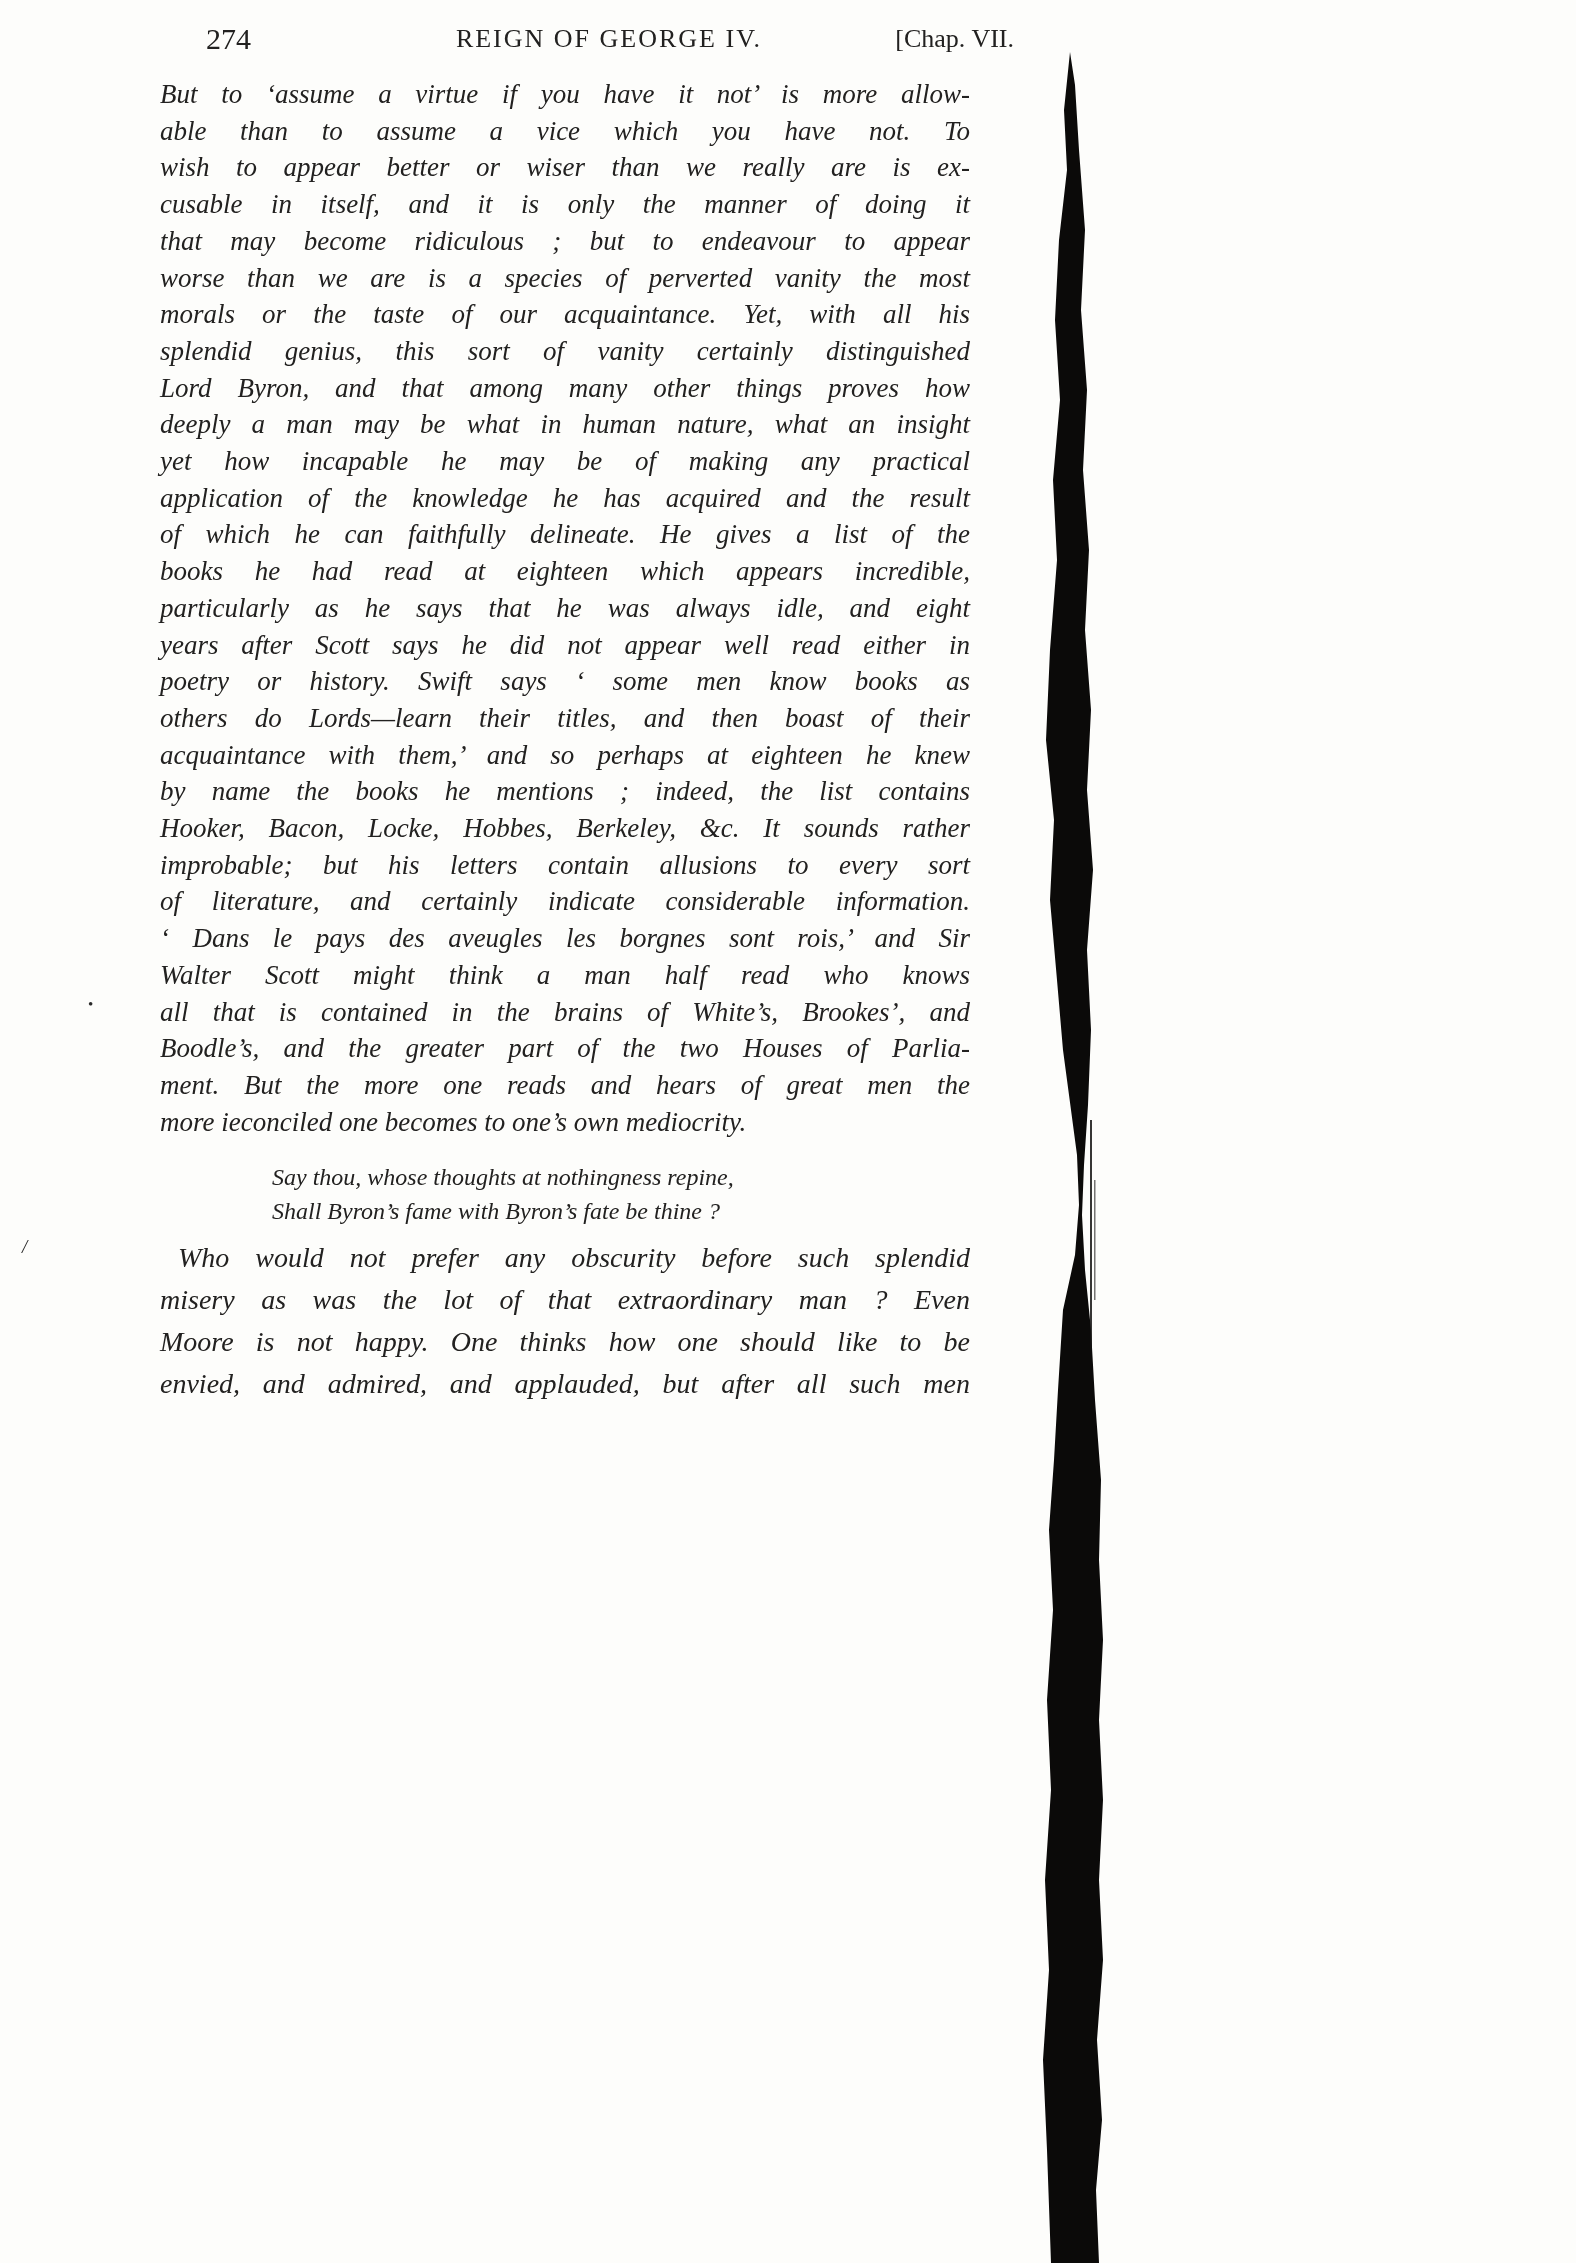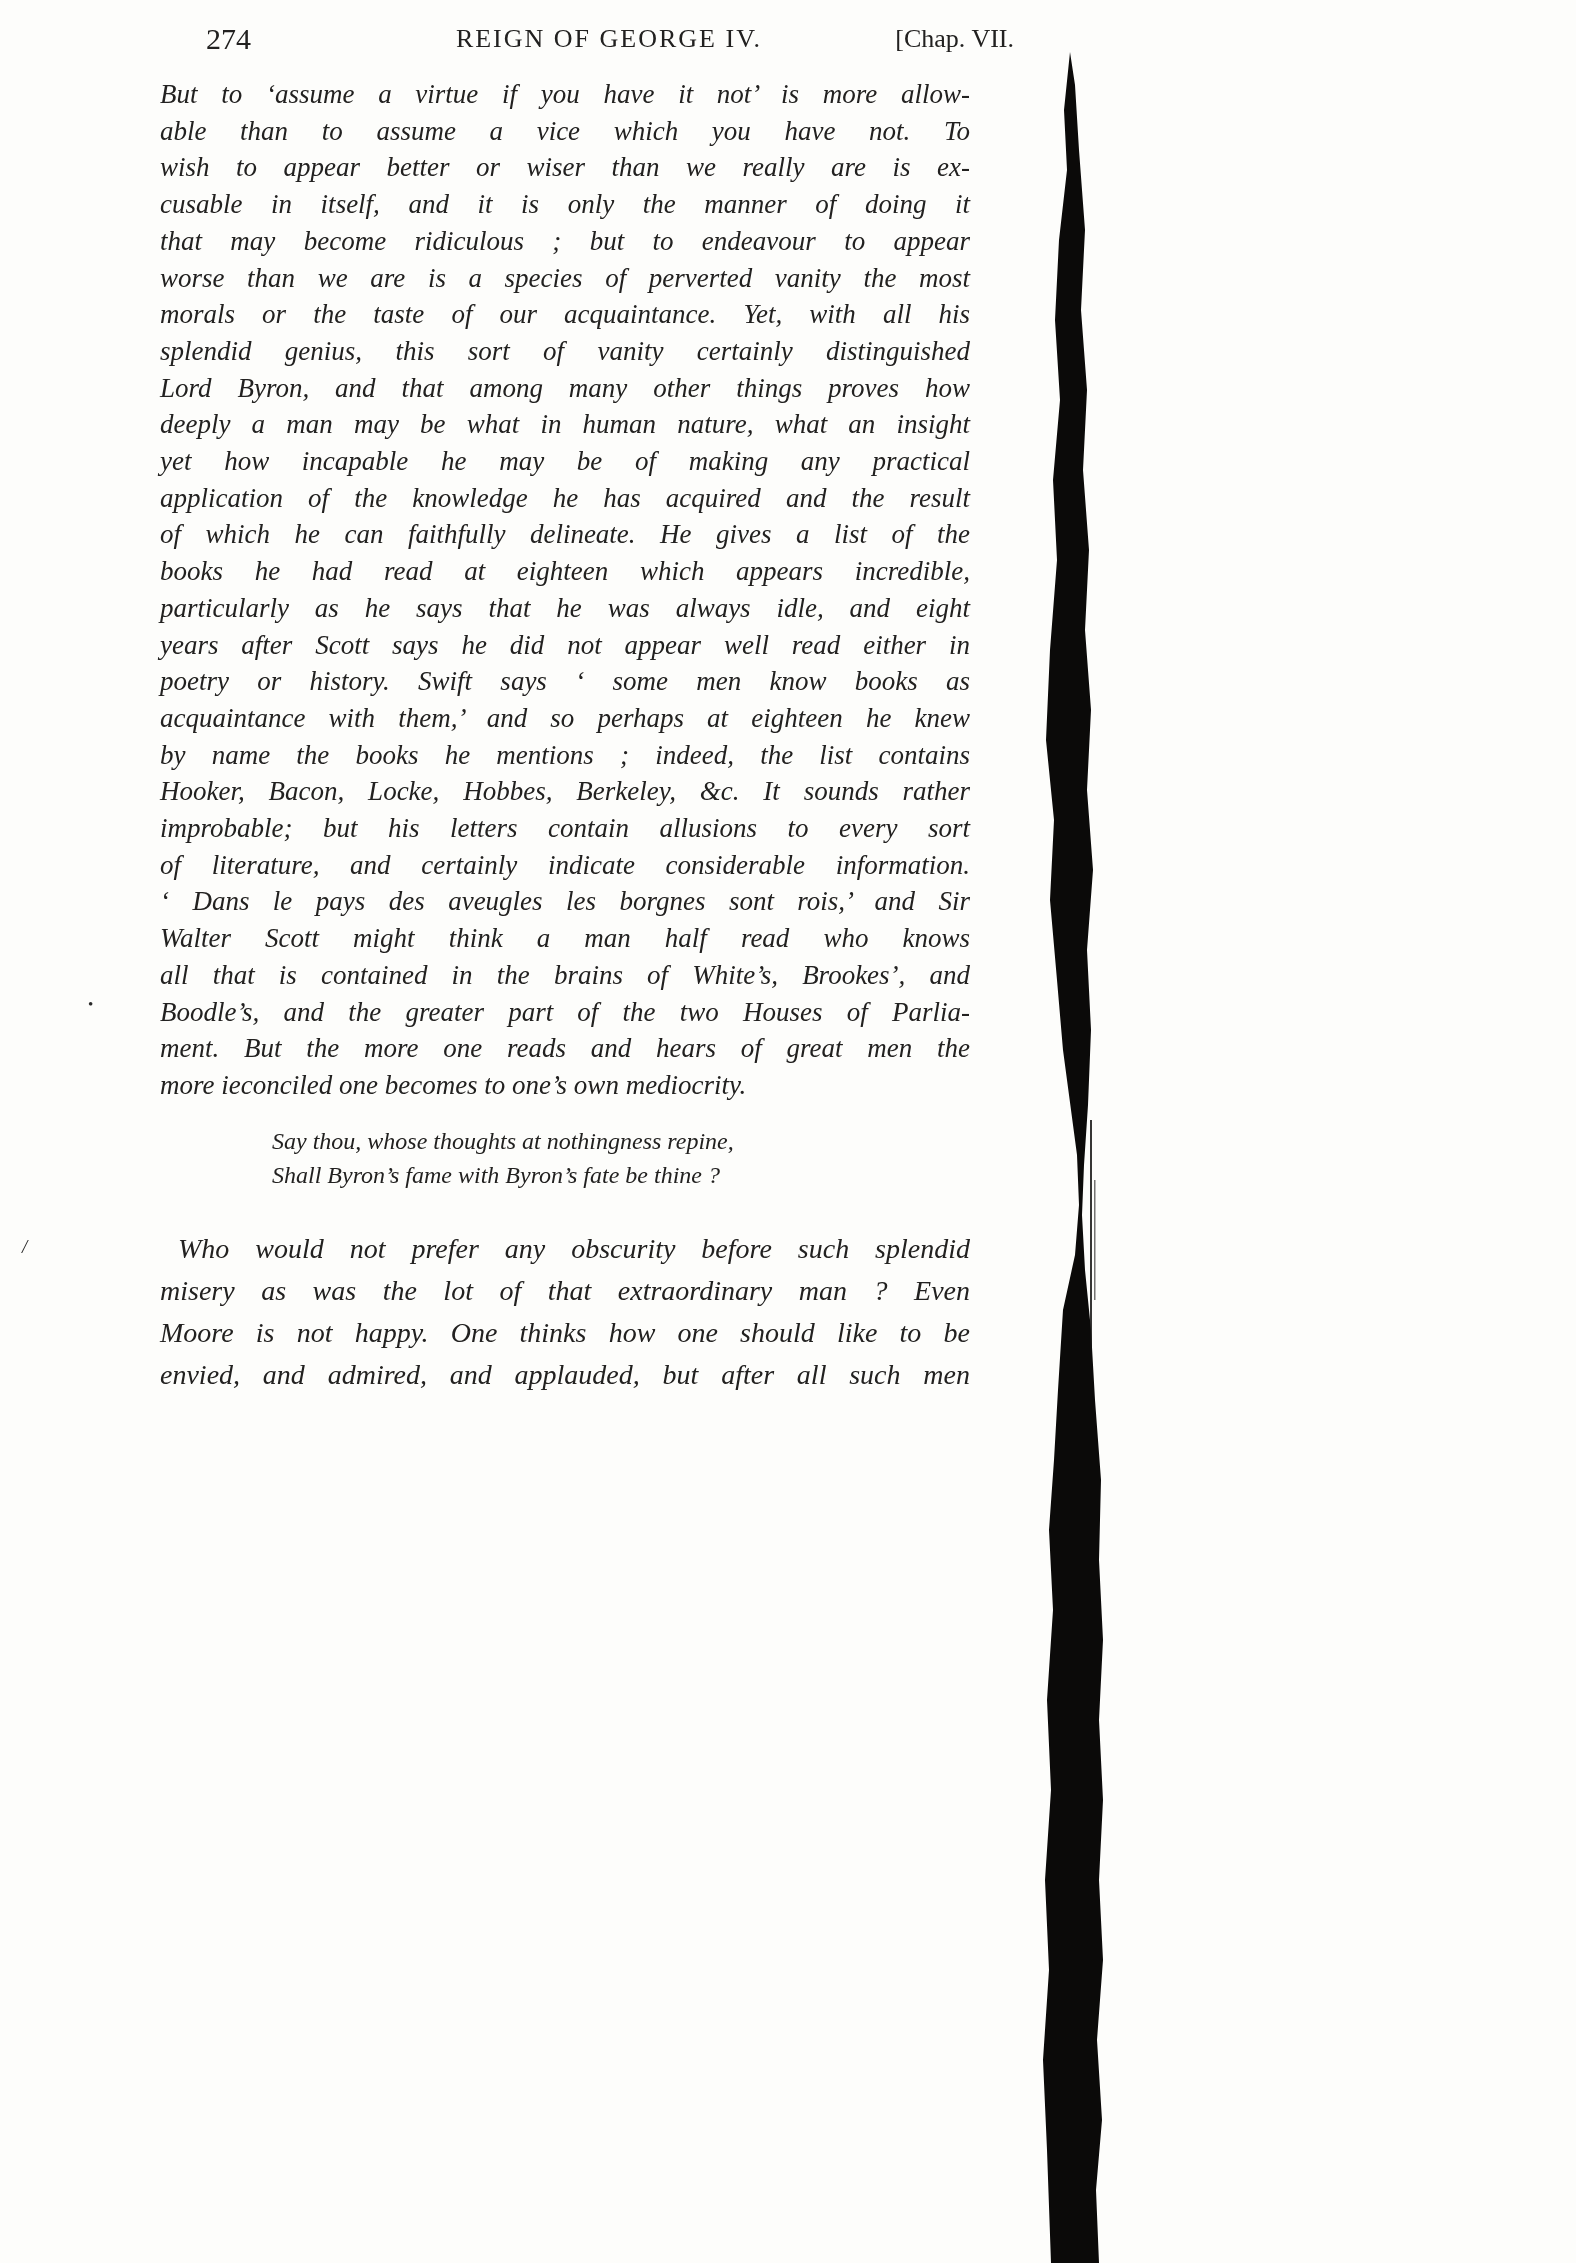--- a/index.html
+++ b/index.html
@@ -64,21 +64,21 @@
   }
   .textline.noj {
     text-align: left;
     text-align-last: left;
   }
   .textline.indent {
     text-indent: 18px;
   }
   .poem {
     margin-top: 20px;
-    margin-bottom: 36px;
+    margin-bottom: 9px;
     padding-left: 112px;
   }
   .poem .textline {
     font-size: 24px;
     line-height: 34px;
     text-align: left;
     text-align-last: left;
   }
   .para2 .textline {
     font-size: 28px;
@@ -148,20 +148,21 @@
         <div class="textline">splendid genius, this sort of vanity certainly distinguished</div>
         <div class="textline">Lord Byron, and that among many other things proves how</div>
         <div class="textline">deeply a man may be what in human nature, what an insight</div>
         <div class="textline">yet how incapable he may be of making any practical</div>
         <div class="textline">application of the knowledge he has acquired and the result</div>
         <div class="textline">of which he can faithfully delineate.  He gives a list of the</div>
         <div class="textline">books he had read at eighteen which appears incredible,</div>
         <div class="textline">particularly as he says that he was always idle, and eight</div>
         <div class="textline">years after Scott says he did not appear well read either in</div>
         <div class="textline">poetry or history.  Swift says ‘ some men know books as</div>
+        <div class="textline">others do Lords—learn their titles, and then boast of their</div>
         <div class="textline">acquaintance with them,’ and so perhaps at eighteen he knew</div>
         <div class="textline">by name the books he mentions ; indeed, the list contains</div>
         <div class="textline">Hooker, Bacon, Locke, Hobbes, Berkeley, &amp;c. It sounds rather</div>
         <div class="textline">improbable; but his letters contain allusions to every sort</div>
         <div class="textline">of literature, and certainly indicate considerable information.</div>
         <div class="textline">‘ Dans le pays des aveugles les borgnes sont rois,’ and Sir</div>
         <div class="textline">Walter Scott might think a man half read who knows</div>
         <div class="textline">all that is contained in the brains of White’s, Brookes’, and</div>
         <div class="textline">Boodle’s, and the greater part of the two Houses of Parlia-</div>
         <div class="textline">ment.  But the more one reads and hears of great men the</div>

